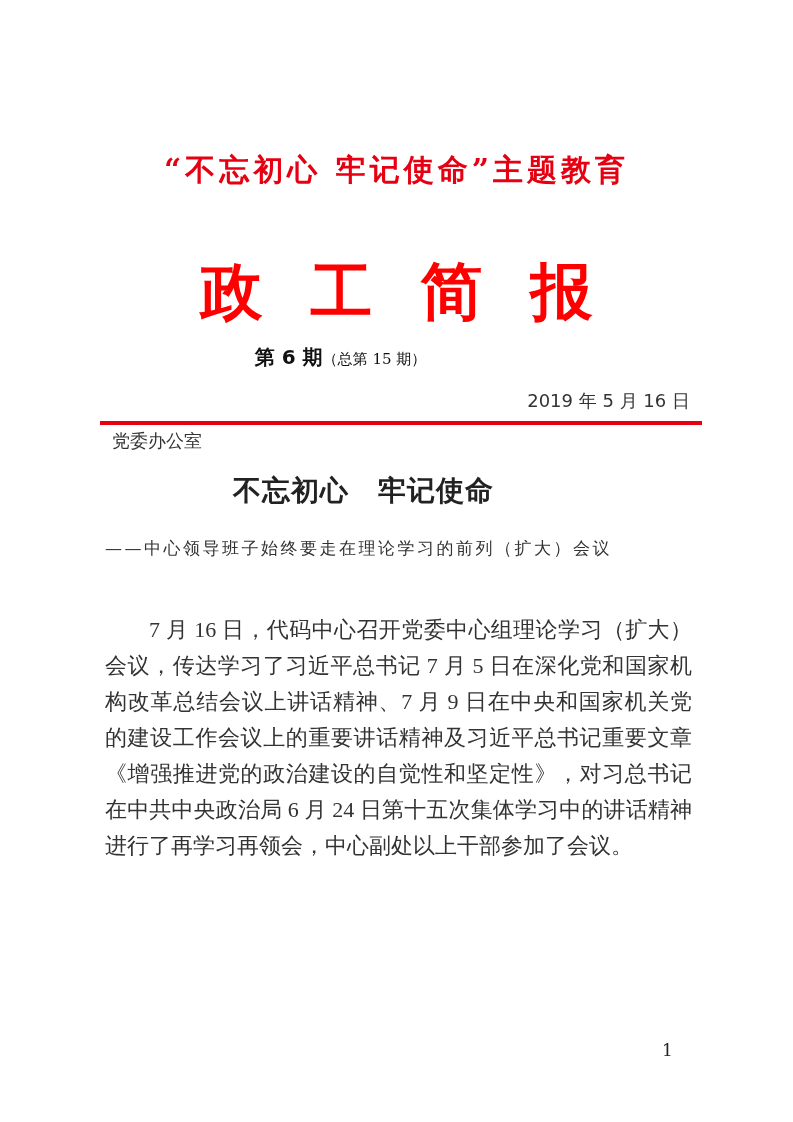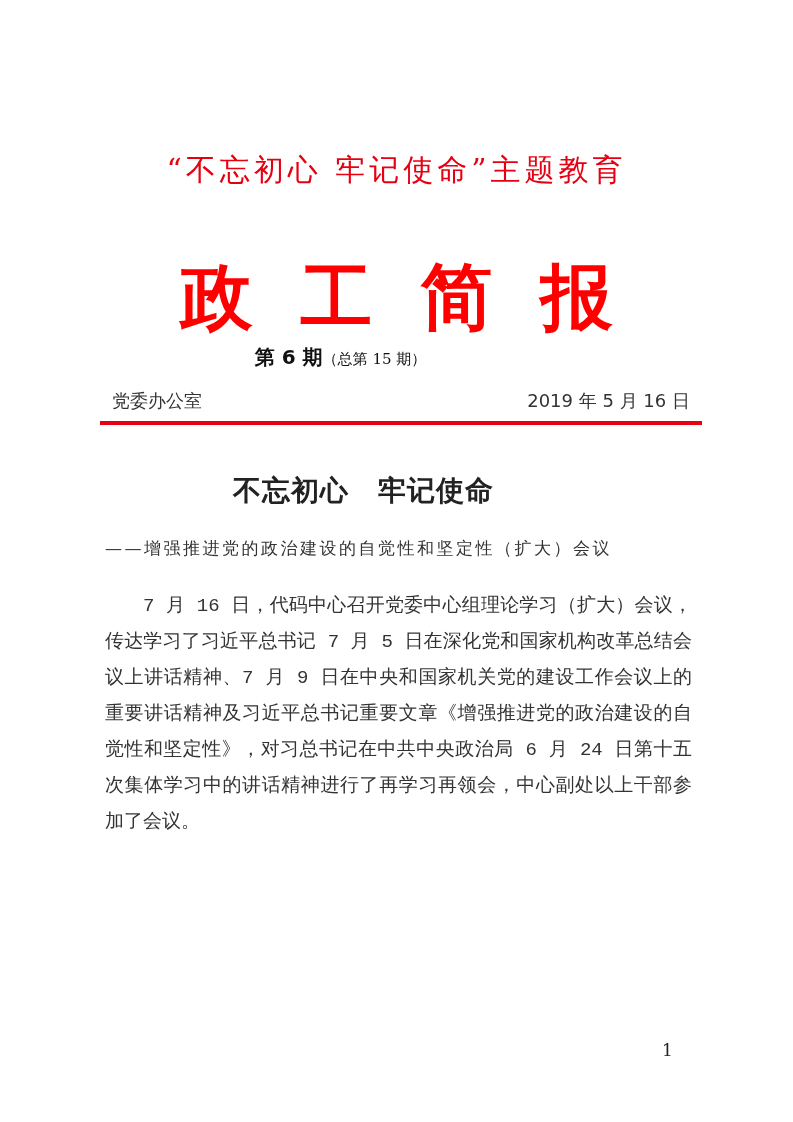--- a/index.html
+++ b/index.html
@@ -1,29 +1,29 @@
 <!DOCTYPE html>
 <html><head>
   <meta charset="utf-8">
   <style>
     html, body { margin: 0; padding: 0; background: #ffffff; }
     body { width: 793px; height: 1122px; position: relative; overflow: hidden; font-family: "DejaVu Serif", serif; color: #222; }
-    .topic { position: absolute; top: 150px; left: 0; width: 793px; text-align: center; color: #e60012; font-size: 30px; letter-spacing: 4px; font-family: "DejaVu Serif", serif; }
-    .masthead { position: absolute; top: 250px; left: 0; width: 793px; text-align: center; color: #ff0000; font-size: 72px; font-weight: bold; font-family: "DejaVu Serif", serif; }
+    .topic { position: absolute; top: 150px; left: 0; width: 793px; text-align: center; color: #e60012; font-size: 30px; letter-spacing: 4px; font-family: "DejaVu Serif", serif; font-weight: bold; }
+    .masthead { position: absolute; top: 250px; left: 0; width: 793px; text-align: center; color: #ff0000; font-size: 62px; font-weight: bold; font-family: "DejaVu Serif", serif; }
     .masthead span { display: inline-block; margin: 0 24px; }
     .issue { position: absolute; top: 344px; left: 0; width: 681px; text-align: center; font-size: 20px; color: #111; }
     .issue .main { font-weight: bold; font-family: "DejaVu Sans", sans-serif; }
     .issue .total { font-size: 15px; }
     .meta-row { position: absolute; top: 389px; left: 112px; width: 578px; font-size: 18px; color: #333; font-family: "DejaVu Sans", sans-serif; }
-    .meta-row .left { position: absolute; left: 0; }
+    .meta-row .left { position: absolute; left: 0; margin-top: 40px; }
     .meta-row .right { position: absolute; right: 0; }
     .rule { position: absolute; top: 421px; left: 100px; width: 602px; height: 4px; background: #e60012; }
     .title { position: absolute; top: 472px; left: 0; width: 727px; text-align: center; font-size: 28px; font-weight: bold; color: #222; letter-spacing: 1px; }
     .subtitle { position: absolute; top: 537px; left: 105px; font-size: 17px; color: #333; letter-spacing: 2.5px; }
-    .body { position: absolute; top: 588px; left: 105px; width: 587px; font-size: 19px; line-height: 36px; color: #333; font-family: Liberation Mono, monospace; }
+    .body { position: absolute; top: 612px; left: 105px; width: 587px; font-size: 22px; line-height: 36px; color: #333; font-family: Liberation Serif, serif; }
     .body p { margin: 0; text-indent: 2em; text-align: justify; }
     .page-num { position: absolute; top: 1040px; left: 662px; font-size: 17px; color: #222; }
   </style>
 </head>
 <body>
 
 <div class="topic">“不忘初心 牢记使命”主题教育</div>
 
 <div class="masthead">
   <span>政</span><span>工</span><span>简</span><span>报</span>
@@ -34,19 +34,19 @@
 </div>
 
 <div class="meta-row">
   <span class="left">党委办公室</span>
   <span class="right">2019 年 5 月 16 日</span>
 </div>
 
 <div class="rule"></div>
 
 <div class="title">不忘初心　牢记使命</div>
-<div class="subtitle">——增强推进党的政治建设的自觉性和坚定性（扩大）会议</div>
+<div class="subtitle">——中心领导班子始终要走在理论学习的前列（扩大）会议</div>
 
 <div class="body">
   <p>7 月 16 日，代码中心召开党委中心组理论学习（扩大）会议，传达学习了习近平总书记 7 月 5 日在深化党和国家机构改革总结会议上讲话精神、7 月 9 日在中央和国家机关党的建设工作会议上的重要讲话精神及习近平总书记重要文章《增强推进党的政治建设的自觉性和坚定性》，对习总书记在中共中央政治局 6 月 24 日第十五次集体学习中的讲话精神进行了再学习再领会，中心副处以上干部参加了会议。</p>
 </div>
 
 <div class="page-num">1</div>
 
 </body></html>

